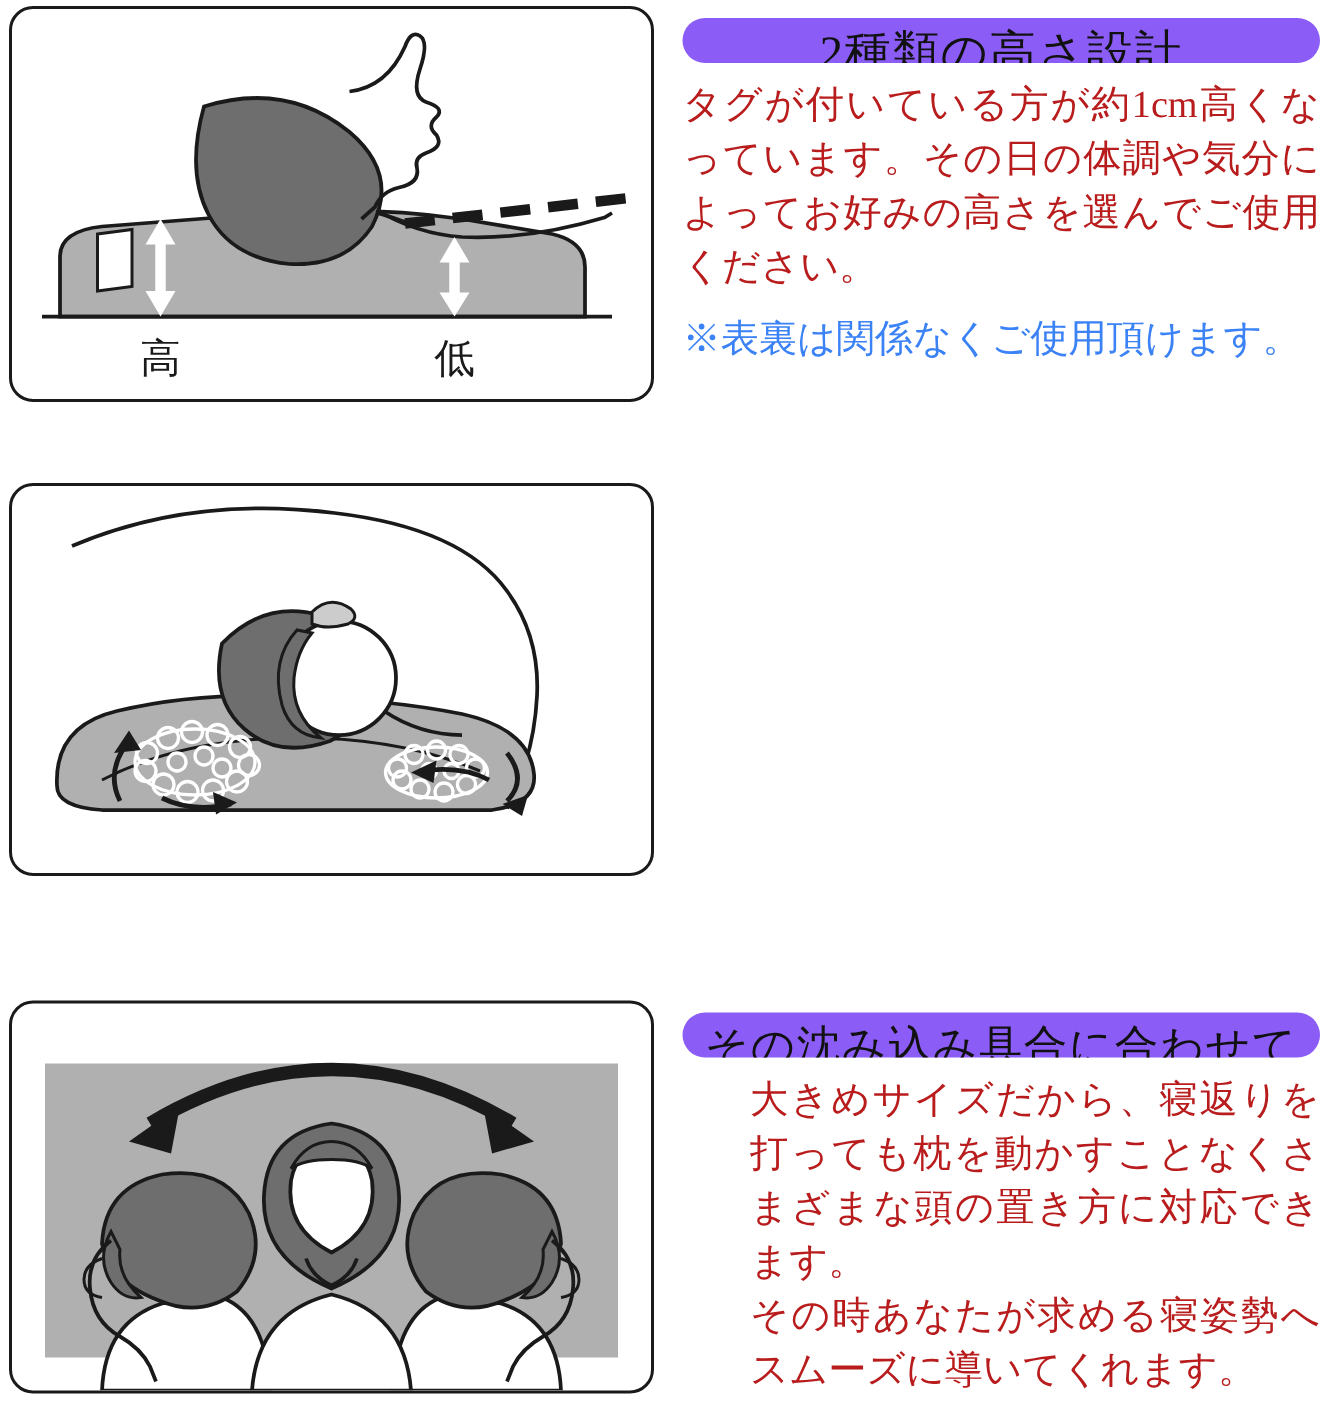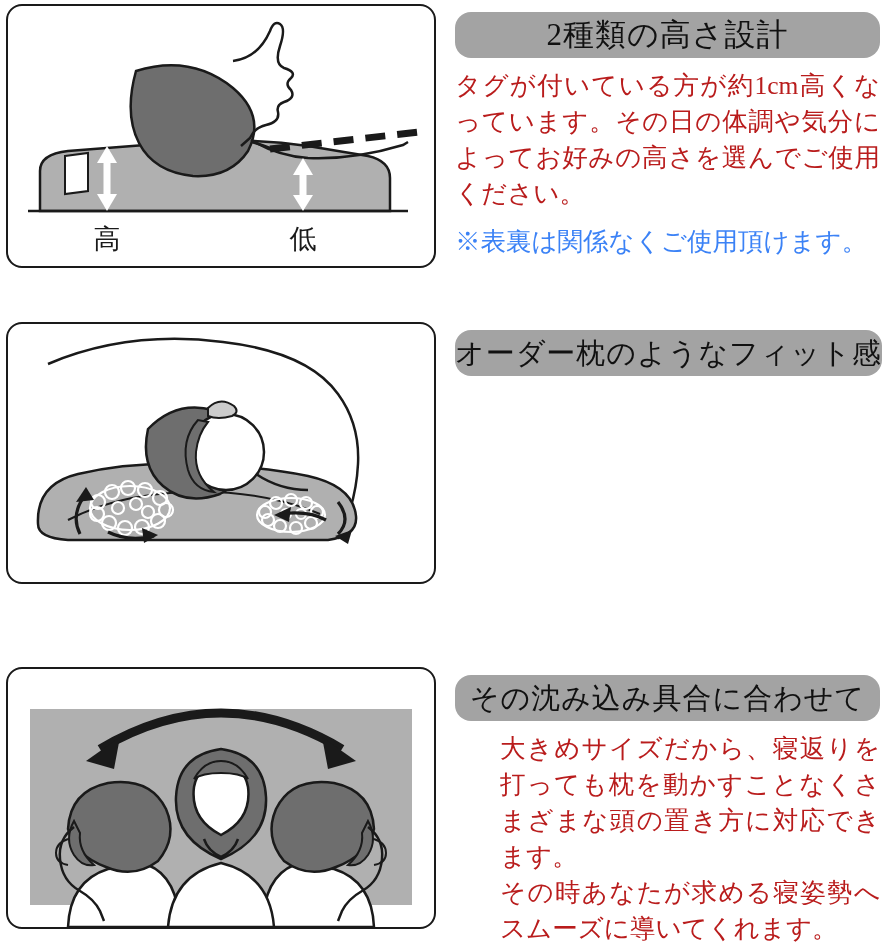--- a/index.html
+++ b/index.html
@@ -48,25 +48,25 @@
   .box-h1 { height: 264px; }
   .box-h2 { height: 262px; }
   .box-h3 { height: 262px; }
 
   .text-wrap {
     flex: 1 1 auto;
     box-sizing: border-box;
     padding: 4px 14px 0 10px;
   }
   .heading {
-    background: #a3a3a3;
+    background: #8b5cf6;
     border-radius: 16px;
     font-size: 31px;
     line-height: 46px;
-    height: 46px;
+    height: 30px;
     text-align: center;
     letter-spacing: 1px;
     font-weight: normal;
     color: #111;
     margin: 8px 0 10px 0;
     white-space: nowrap;
     overflow: hidden;
   }
   .heading.h-wide { font-size: 29px; }
   .body-text {
@@ -207,21 +207,20 @@
           <path d="M190 96 Q172 116 180 146 Q186 166 206 168 Q186 152 188 128 Q190 110 200 98 Z" fill="#6e6e6e" stroke="#1a1a1a" stroke-width="2"></path>
 
           <path d="M200 84 Q212 72 226 82 Q232 88 224 92 Q210 96 200 92 Z" fill="#cccccc" stroke="#1a1a1a" stroke-width="2"></path>
 
           <path d="M248 150 Q272 166 300 166" fill="none" stroke="#1a1a1a" stroke-width="2.5"></path>
         </svg>
       </div>
     </div>
 
     <div class="text-wrap">
-      <div class="heading h-wide">オーダー枕のようなフィット感</div>
     </div>
   </div>
 
   <div class="feature-row row-3">
     <div class="illus-wrap">
       <div class="illus-box box-h3">
         <svg width="426" height="258" viewBox="0 0 426 258">
 
           <rect x="22" y="40" width="382" height="196" fill="#b0b0b0"></rect>
 

